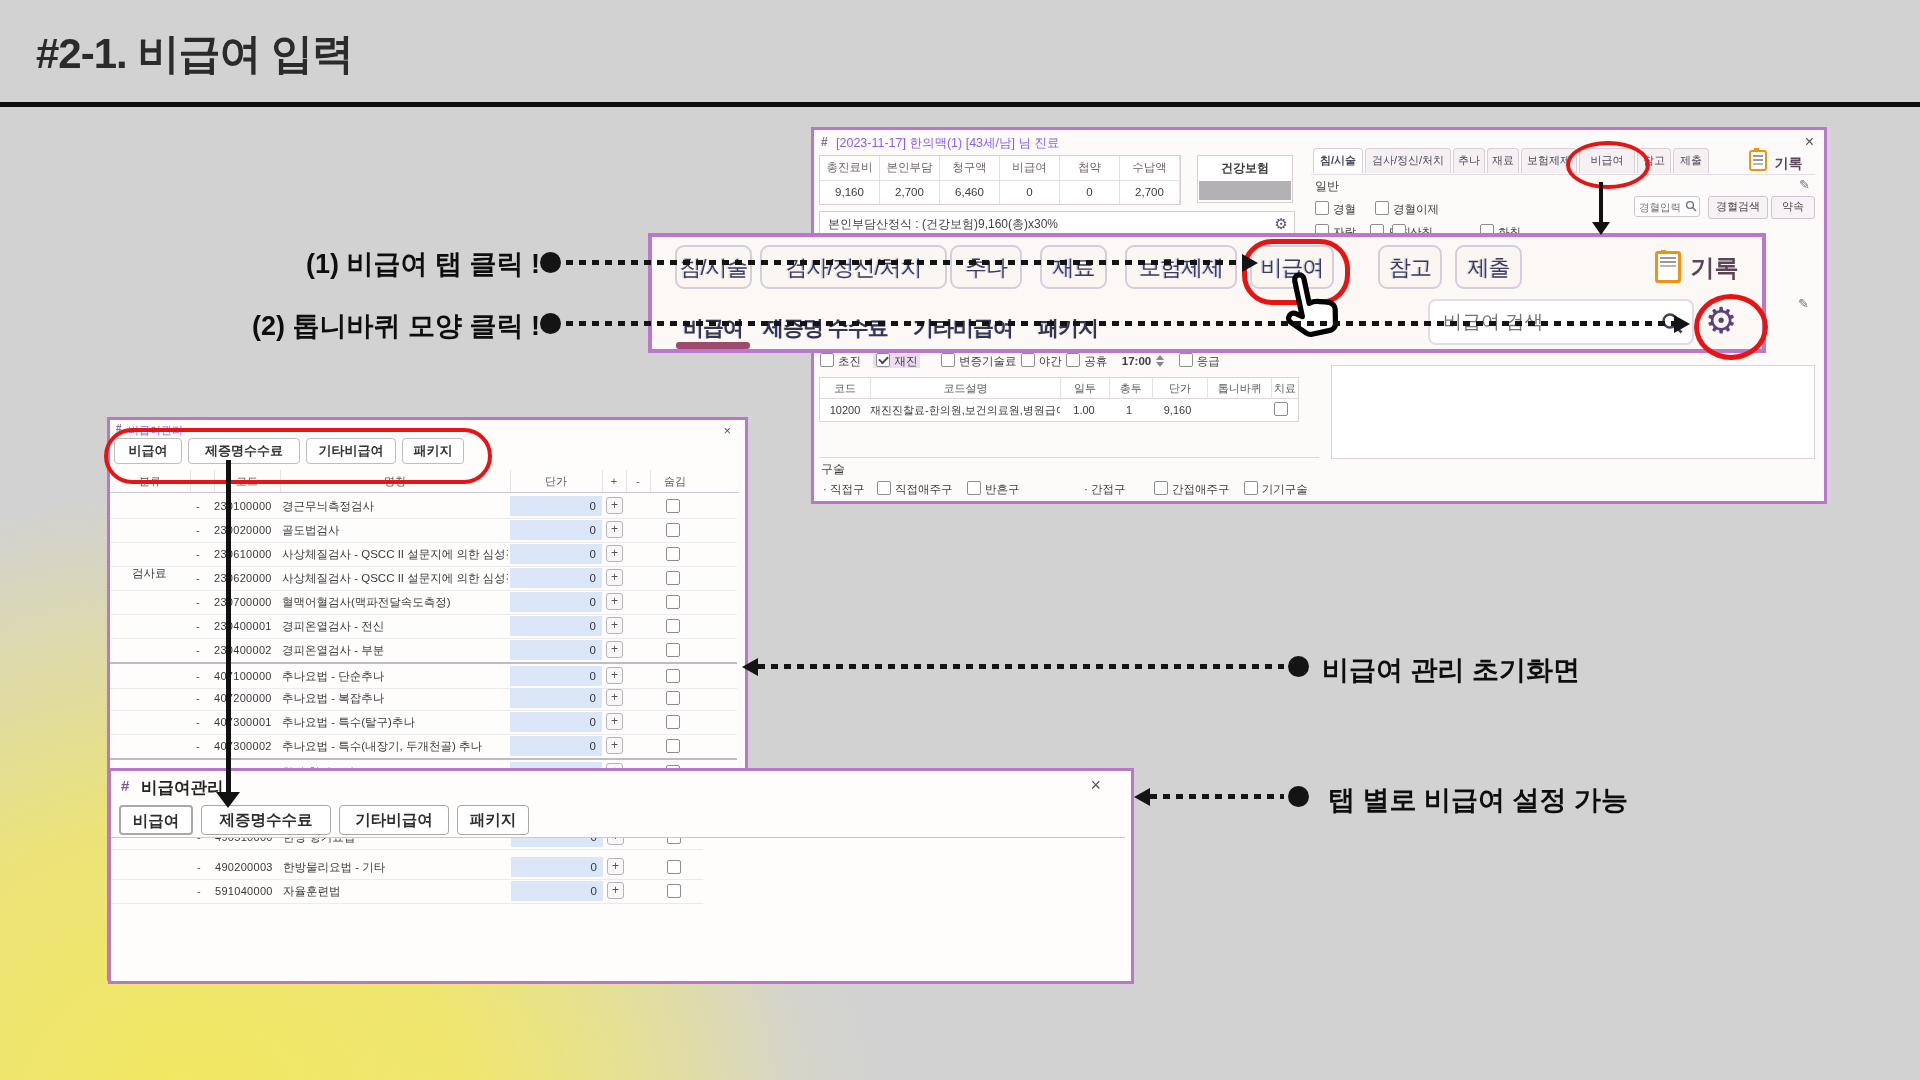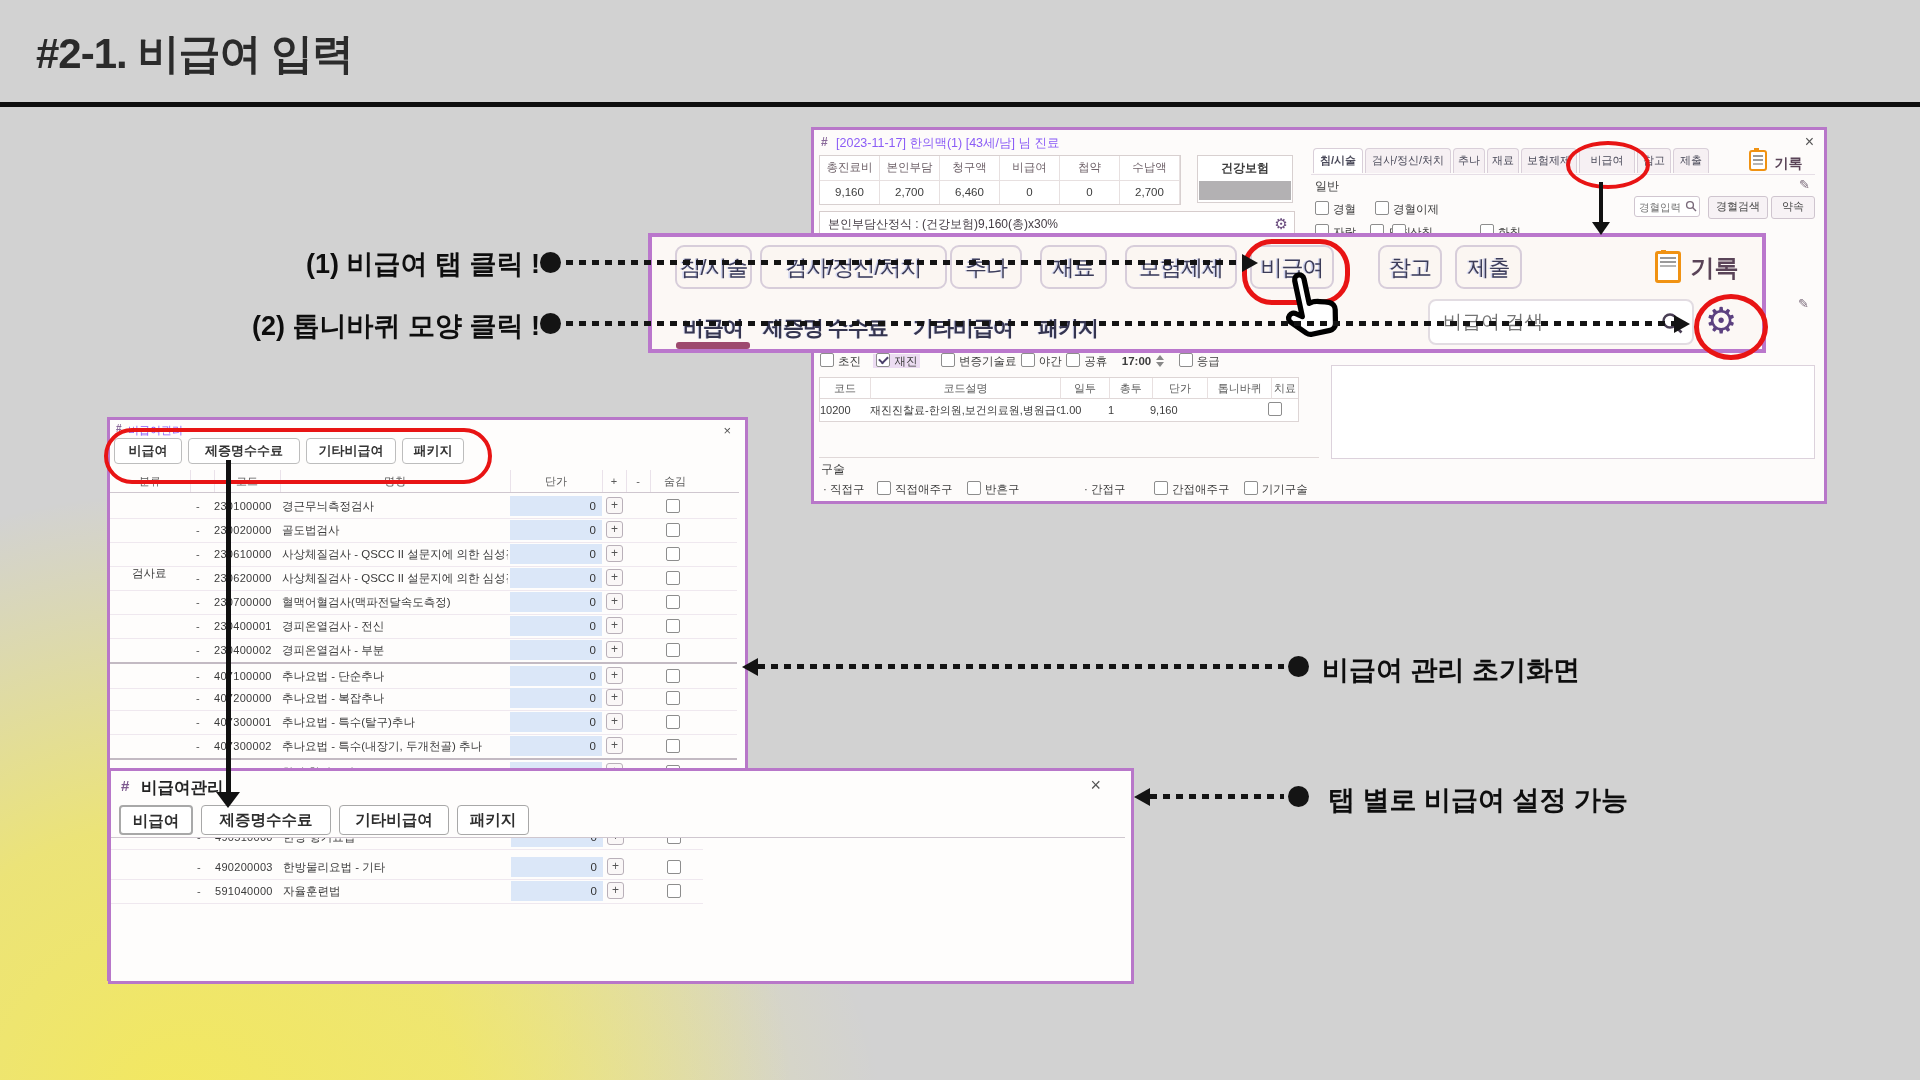--- a/index.html
+++ b/index.html
@@ -33,21 +33,21 @@
   .sumgrid span.val{color:#3c3c3c;border-bottom:none}
   .ttab{position:absolute;top:18px;height:24px;line-height:23px;font-size:11px;color:#4a4a5a;background:#f6f0f3;border:1px solid #d9cfd9;border-bottom:none;border-radius:4px 4px 0 0;text-align:center;white-space:nowrap;overflow:hidden}
   .ttab.active{background:#fff;font-weight:700}
   .cb{display:inline-block;width:12px;height:12px;border:1px solid #8d8d8d;background:#fff;border-radius:2px;vertical-align:-2px;margin-right:4px;position:relative}
   .cb.checked::after{content:"";position:absolute;left:2px;top:2px;width:7px;height:4px;border-left:2px solid #4a3f6a;border-bottom:2px solid #4a3f6a;transform:rotate(-45deg)}
   .chkitem{font-size:11.5px;color:#3c3c3c;white-space:nowrap}
   .smallbtn{position:absolute;height:21px;line-height:19px;text-align:center;font-size:11px;color:#444;background:#f7f2f5;border:1px solid #cfc5cf;border-radius:3px;white-space:nowrap}
   .ctable{position:absolute;background:#fff;border:1px solid #ddd5d5}
   .ctable .hrow,.ctable .drow{display:flex}
   .ctable .hrow span{line-height:20px;font-size:11px;color:#5d5d5d;text-align:center;border-right:1px solid #e8e0e0;border-bottom:1px solid #e0d8d8;white-space:nowrap;overflow:hidden}
-  .ctable .drow span{line-height:22px;font-size:11px;color:#3c3c3c;white-space:nowrap;overflow:hidden}
+  .ctable .drow span{line-height:22px;font-size:11px;color:#3c3c3c;text-align:center;white-space:nowrap;overflow:hidden}
   .spin{display:inline-block;width:9px;height:12px;position:relative;vertical-align:-2px}
   .spin::before{content:"";position:absolute;left:1px;top:0;border-left:4px solid transparent;border-right:4px solid transparent;border-bottom:5px solid #888}
   .spin::after{content:"";position:absolute;left:1px;bottom:0;border-left:4px solid transparent;border-right:4px solid transparent;border-top:5px solid #888}
   .pencil{position:absolute;color:#7a6a7a;font-size:13px}
   .gear{color:#6a4c7e}
   .clip{position:relative;display:inline-block;width:14px;height:17px;background:#fff;border:2px solid #f09212;border-radius:3px;vertical-align:-3px}
   .clip::before{content:"";position:absolute;top:-4px;left:3px;width:5px;height:4px;background:#f09212}
   .clip::after{content:"";position:absolute;top:3px;left:2px;right:2px;height:2px;background:#9a9a9a;box-shadow:0 4px 0 #9a9a9a,0 8px 0 #b5b5b5}
 
   

